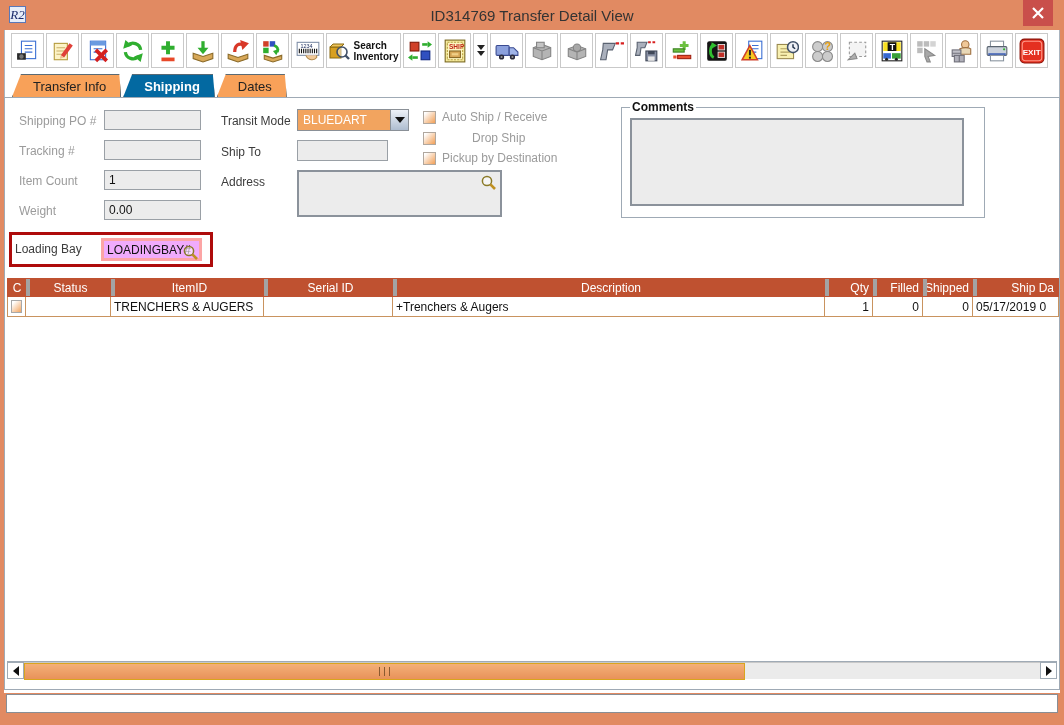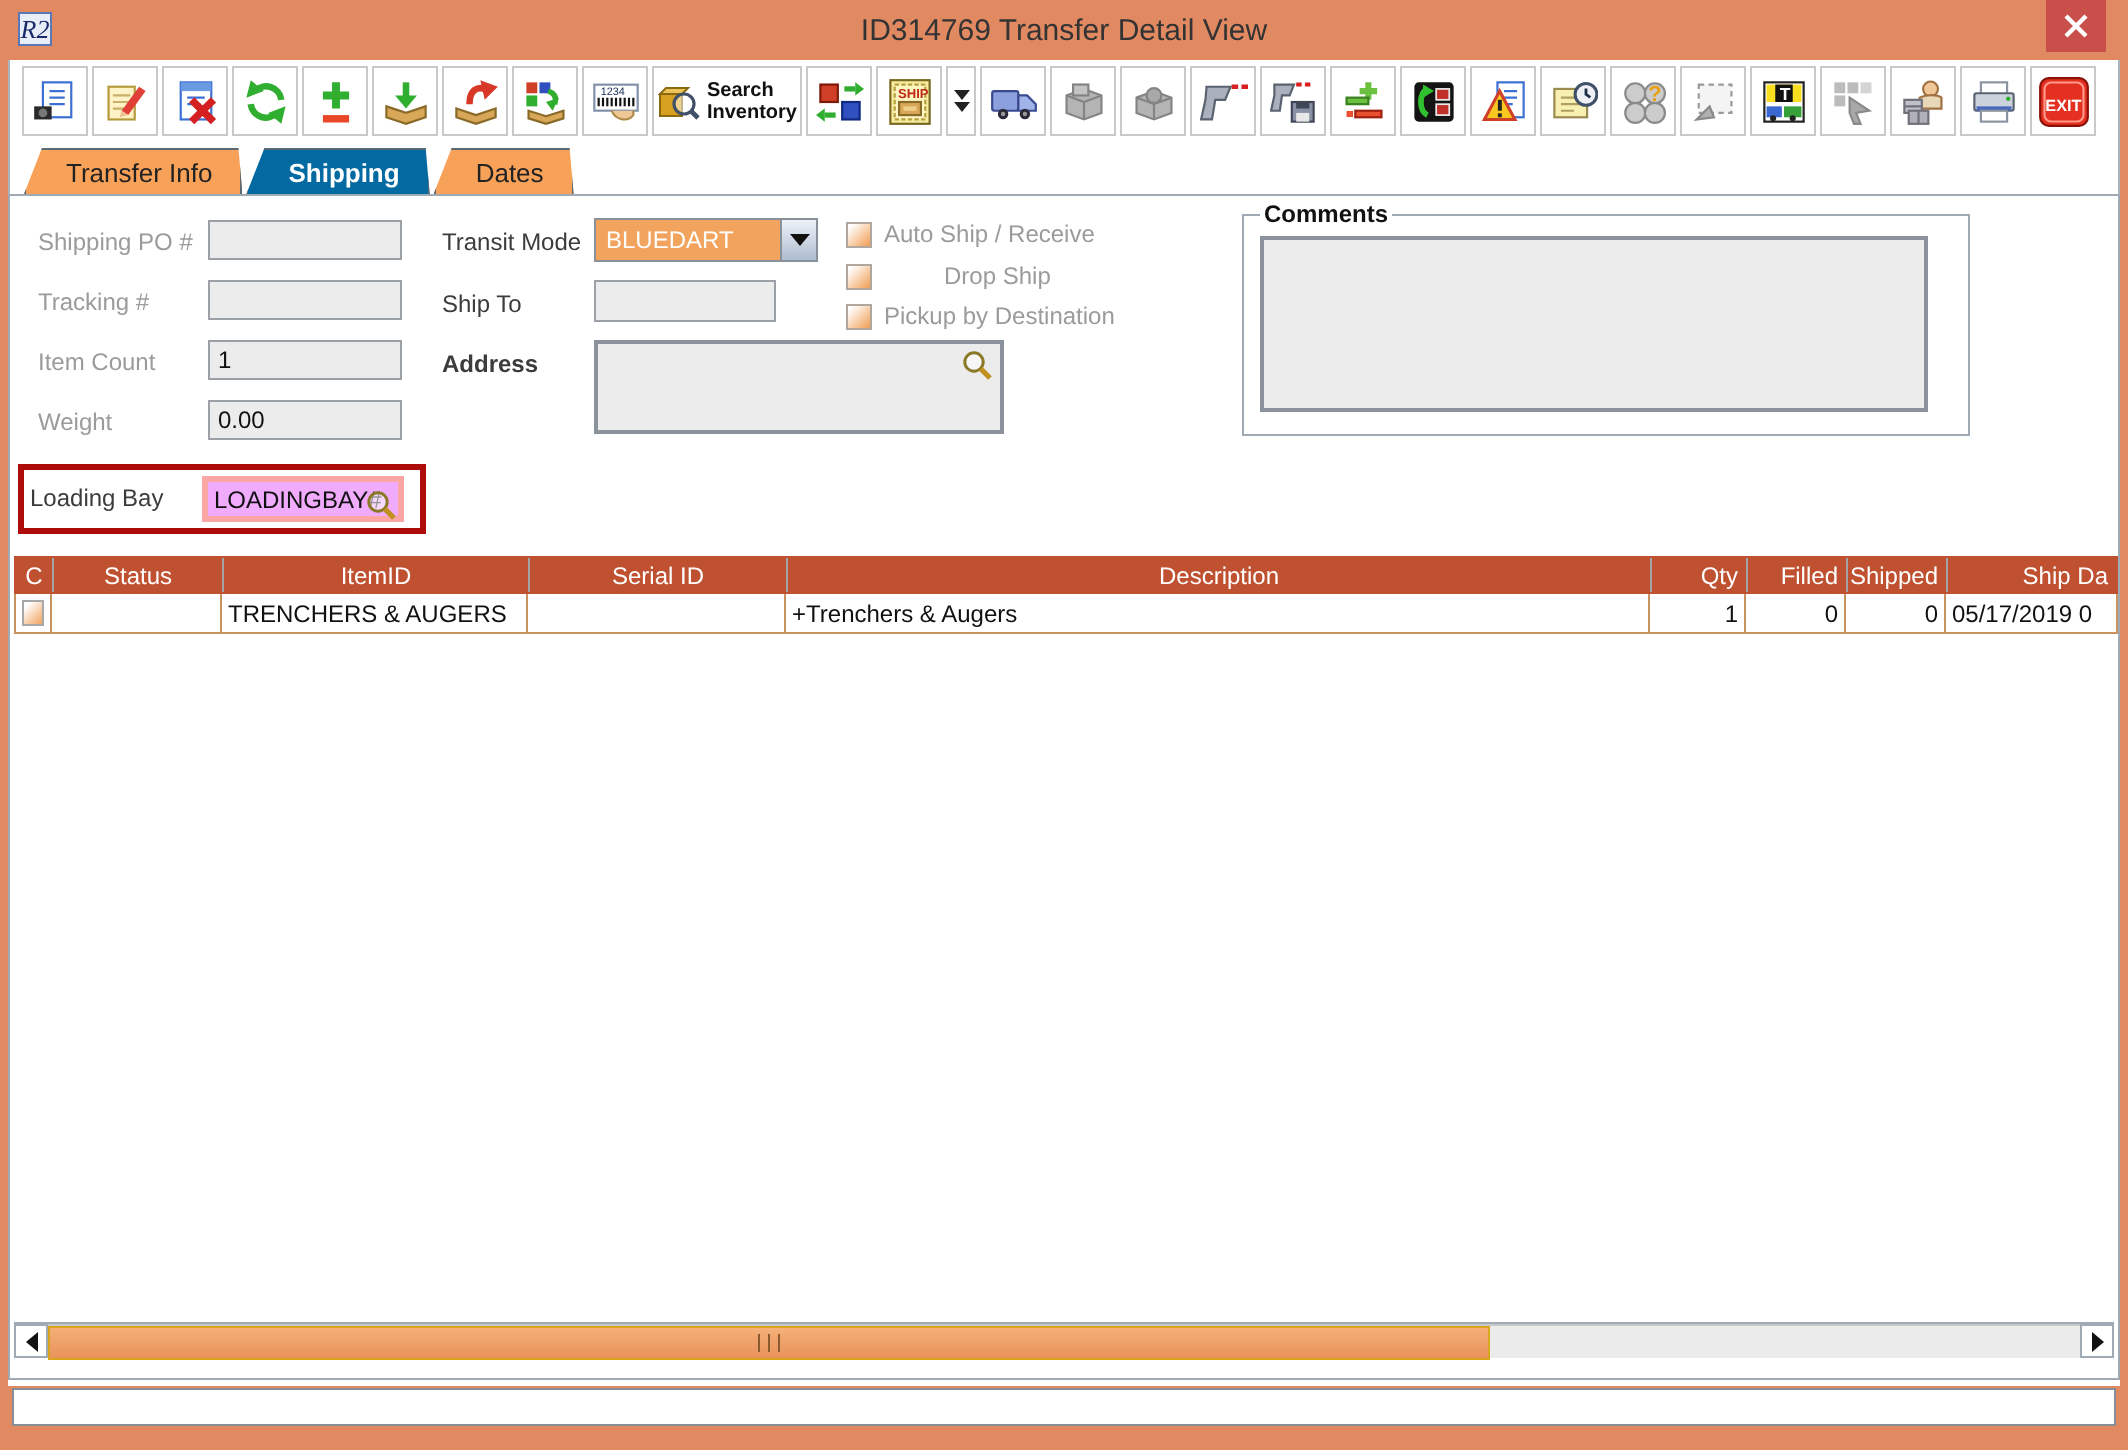--- a/index.html
+++ b/index.html
@@ -38,21 +38,21 @@
   .cblabel{font-size:12px;color:#9B9B9B;}
   fieldset.comments{position:absolute;left:616px;top:2px;width:364px;height:118px;border:1px solid #9FAAB5;margin:0;padding:2px 8px;}
   fieldset.comments legend{font-size:12px;font-weight:bold;color:#111;padding:0 2px;}
   .commentsbox{width:334px;height:88px;background:#ECECEC;border:2px solid #8B929B;margin-top:2px;}
   .lb-red{position:absolute;left:4px;top:134px;width:204px;height:35px;border:3px solid #AE0B0B;}
   .lbinput{position:absolute;left:96px;top:140px;width:101px;height:23px;background:#f0abfc;border:3px solid #fca5a5;font-size:12px;color:#111;display:flex;align-items:center;padding-left:3px;}
   .mag{position:absolute;}
   
   .grid{position:absolute;left:2px;top:180px;width:1052px;}
   .ghead{display:flex;height:19px;background:#BF5130;border:1px solid #BF5130;}
-  .ghead .gc{color:#fff;font-size:12px;display:flex;align-items:center;justify-content:center;border-left:1px solid #a3a3a3;overflow:hidden;white-space:nowrap;}
+  .ghead .gc{color:#fff;font-size:12px;display:flex;align-items:center;justify-content:center;border-left:4px solid #a3a3a3;overflow:hidden;white-space:nowrap;}
   .ghead .gc:first-child{border-left:none;}
   .grow{display:flex;height:20px;background:#fff;border-left:1px solid #C9935F;border-bottom:1px solid #C9935F;}
   .grow .gc{font-size:12px;color:#111;display:flex;align-items:center;border-right:1px solid #C9935F;padding:0 3px;overflow:hidden;white-space:nowrap;}
   .gc.w0{width:18px;justify-content:center;}
   .gc.w1{width:85px;}
   .gc.w2{width:153px;}
   .gc.w3{width:129px;}
   .gc.w4{width:432px;}
   .gc.w5{width:48px;}
   .gc.w6{width:50px;}
@@ -354,21 +354,21 @@
 
     <div class="flabel dark" style="left:216px;top:16px;">Transit Mode</div>
     <div class="combo" style="left:292px;top:11px;">
       <div class="val">BLUEDART</div>
       <div class="arrowbtn">
           <i></i>
         </div>
     </div>
     <div class="flabel dark" style="left:216px;top:47px;">Ship To</div>
     <input class="finput" style="left: 292px; top: 42px; width: 91px; height: 21px;" readonly="" value="">
-    <div class="flabel dark" style="left:216px;top:77px;font-weight:bold;">Address</div>
+    <div class="flabel dark" style="left:216px;top:77px;">Address</div>
     <div class="bigbox" style="left:292px;top:72px;width:205px;height:47px;">
       <svg class="mag" style="right:3px;top:2px;" width="17" height="17" viewBox="0 0 17 17">
           <circle cx="7" cy="7" r="4.6" fill="rgba(255,255,255,.55)" stroke="#8a7a28" stroke-width="1.5"></circle>
           <path d="M10.4 10.4 L15 15" stroke="#c09020" stroke-width="2.6"></path>
         </svg>
     </div>
 
     <div class="cbrow" style="left:418px;top:12px;">
       <span class="cbox"></span>
       <span class="cblabel">Auto Ship / Receive</span>

